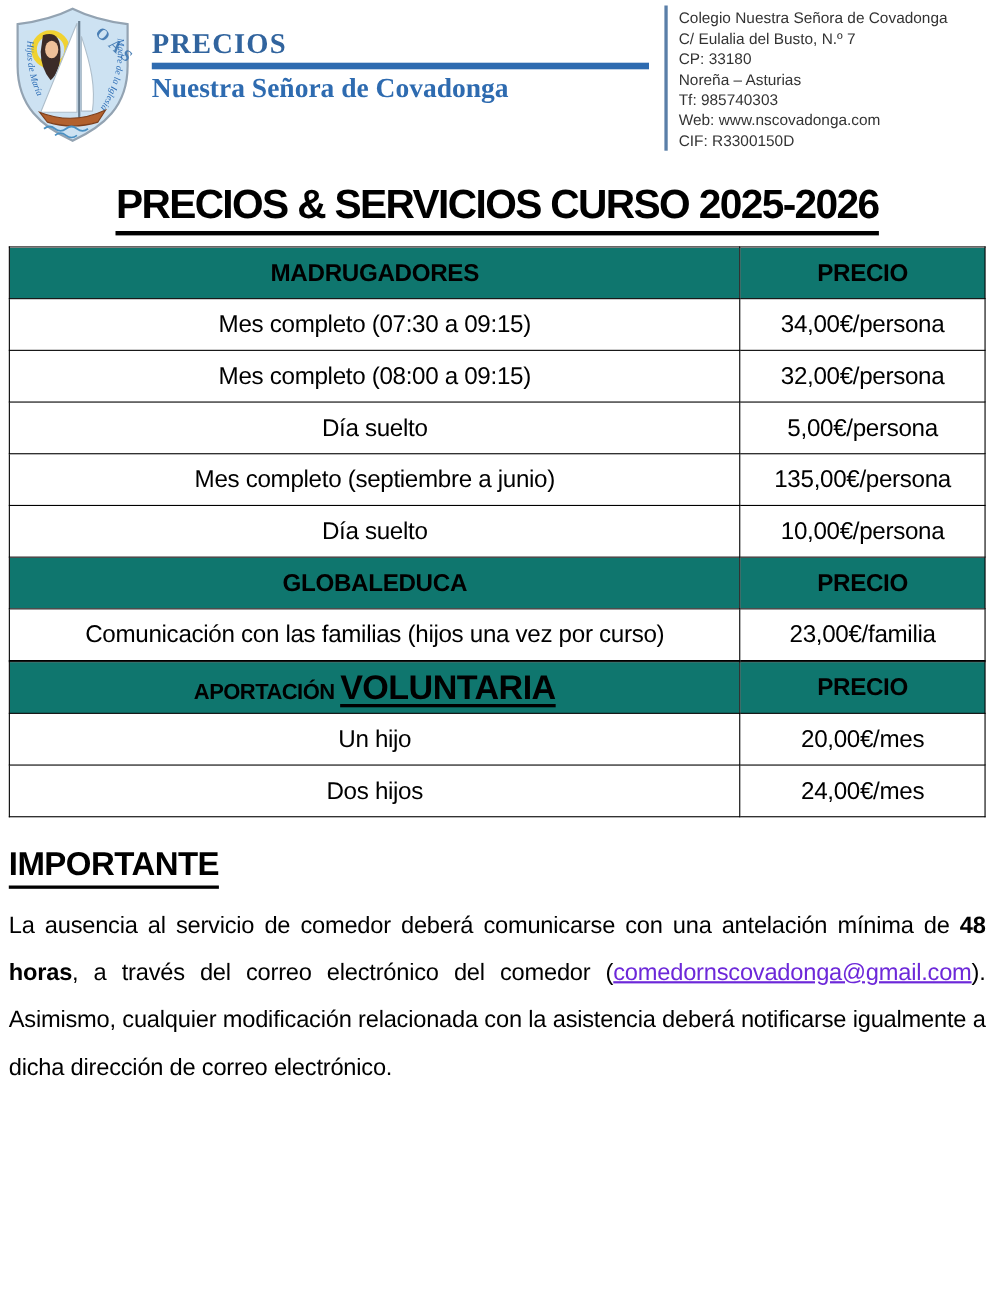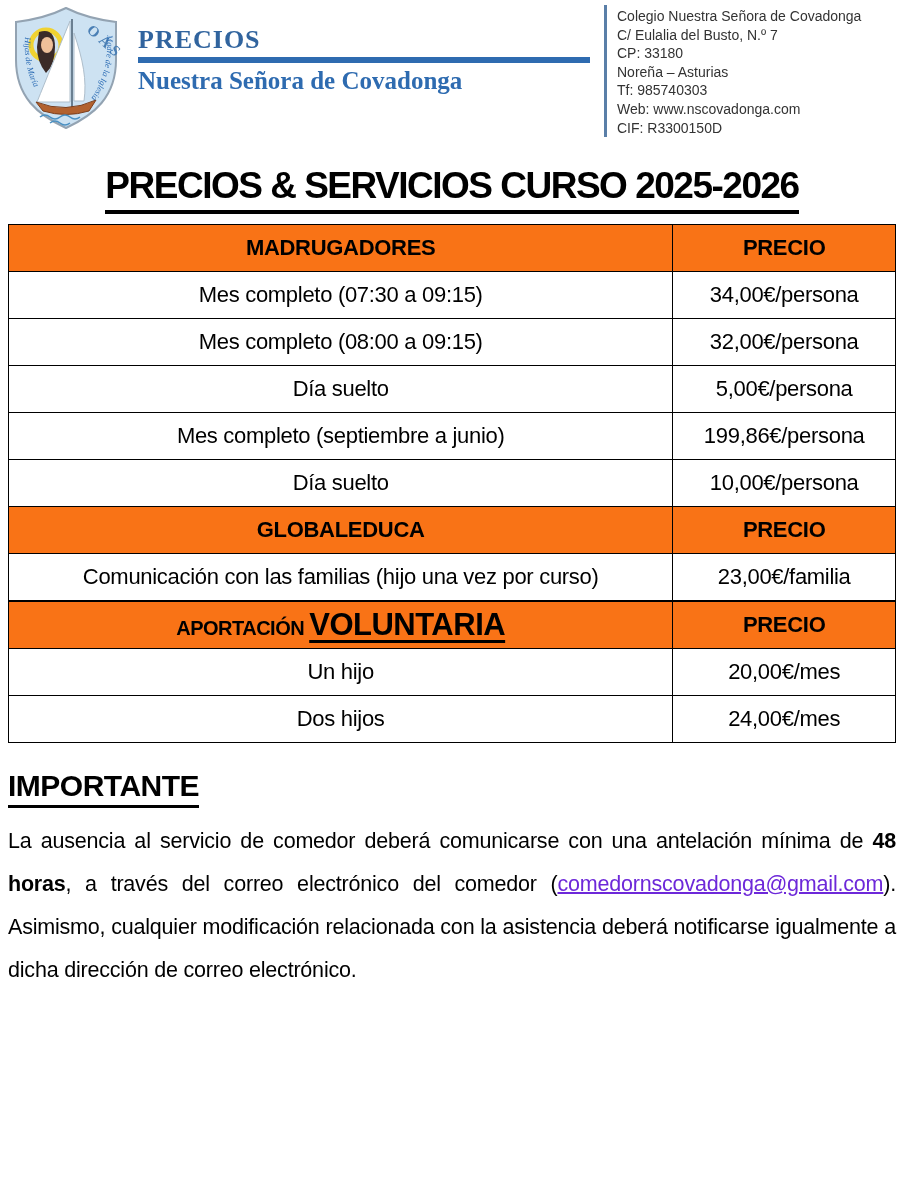--- a/index.html
+++ b/index.html
@@ -89,21 +89,21 @@
     vertical-align: middle;
     font-size: 22px;
     letter-spacing: -0.3px;
     padding: 0 4px;
     overflow: hidden;
     white-space: nowrap;
   }
   table.price-table td.col-label { width: 74.9%; }
   table.price-table td.col-price { width: 25.1%; }
   table.price-table tr.hdr td {
-    background: #f97316;
+    background: #0f766e;
     font-weight: bold;
   }
   .table1 { margin-top: 22px; }
   .table2 { margin-top: 38px; }
   .apo-small { font-size: 20px; font-weight: bold; letter-spacing: -0.5px; }
   .apo-big {
     font-size: 31px;
     font-weight: bold;
     letter-spacing: -0.5px;
     text-decoration: underline;
@@ -215,32 +215,32 @@
       <tr>
         <td class="col-label">Mes completo (08:00 a 09:15)</td>
         <td class="col-price">32,00€/persona</td>
       </tr>
       <tr>
         <td class="col-label">Día suelto</td>
         <td class="col-price">5,00€/persona</td>
       </tr>
       <tr>
         <td class="col-label">Mes completo (septiembre a junio)</td>
-        <td class="col-price">199,86€/persona</td>
+        <td class="col-price">135,00€/persona</td>
       </tr>
       <tr>
         <td class="col-label">Día suelto</td>
         <td class="col-price">10,00€/persona</td>
       </tr>
       <tr class="hdr">
         <td class="col-label">GLOBALEDUCA</td>
         <td class="col-price">PRECIO</td>
       </tr>
       <tr>
-        <td class="col-label">Comunicación con las familias (hijo una vez por curso)</td>
+        <td class="col-label">Comunicación con las familias (hijos una vez por curso)</td>
         <td class="col-price">23,00€/familia</td>
       </tr>
     </tbody>
   </table>
 
   <table class="price-table table2">
     <tbody>
       <tr class="hdr">
         <td class="col-label"><span class="apo-small">APORTACIÓN </span><span class="apo-big">VOLUNTARIA</span></td>
         <td class="col-price">PRECIO</td>

